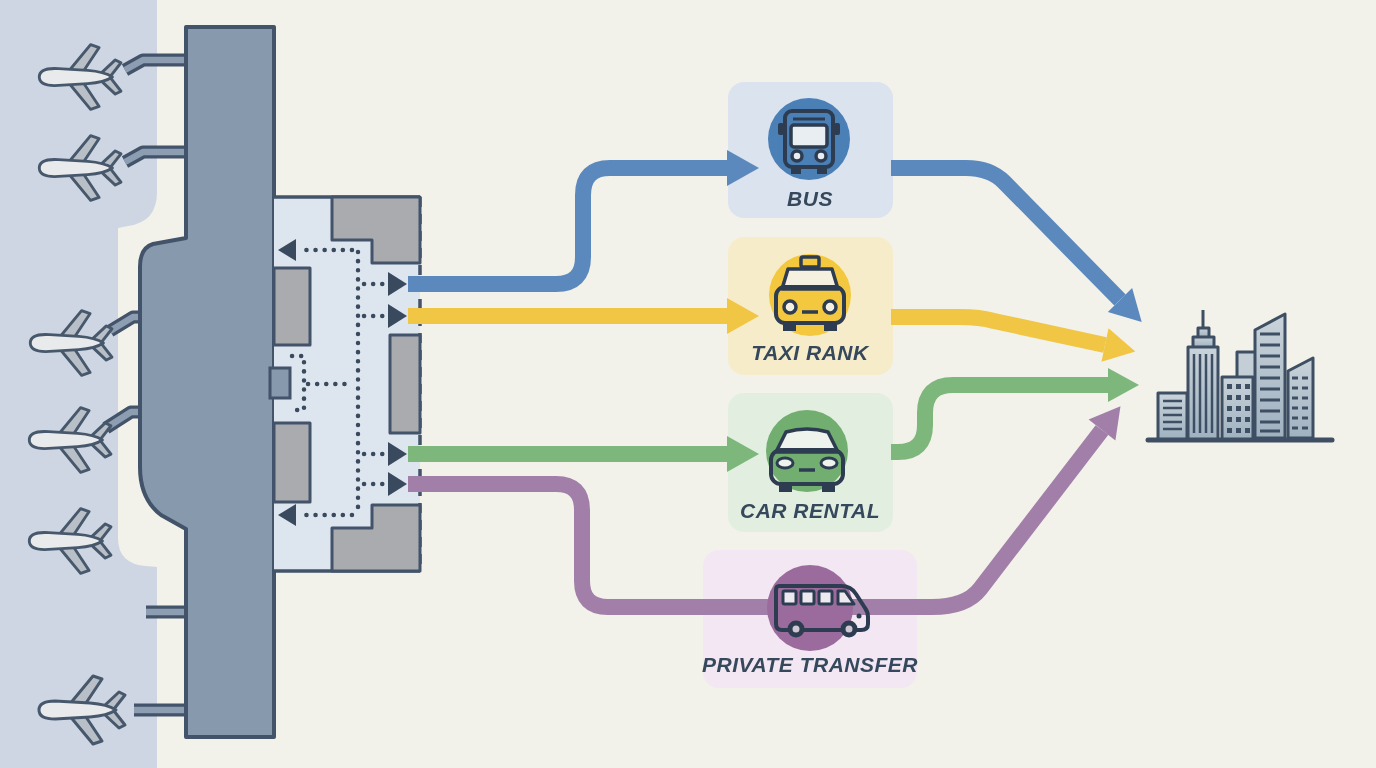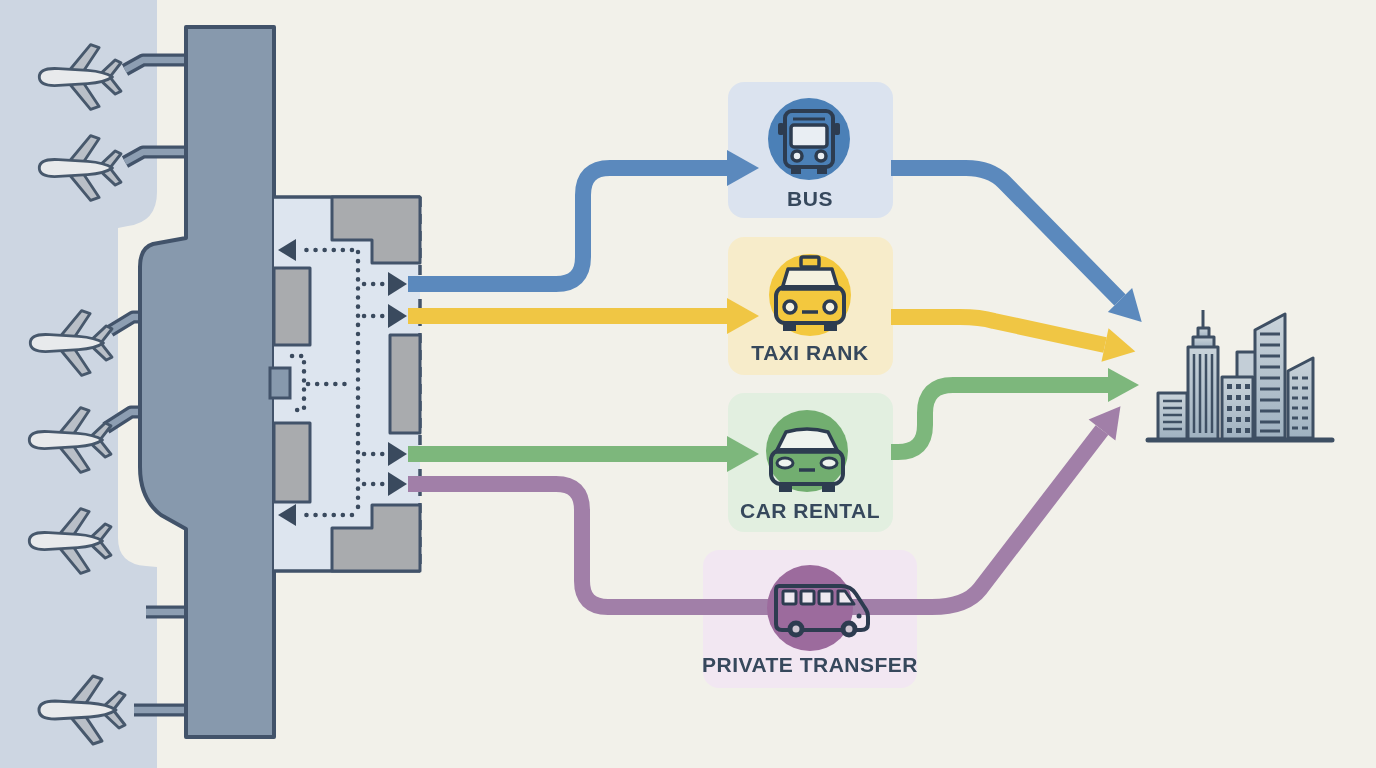--- a/index.html
+++ b/index.html
@@ -1,16 +1,16 @@
 <!DOCTYPE html>
 <html><head>
 <meta charset="utf-8">
 <style>
   html,body{margin:0;padding:0;background:#f2f1ea;}
-  .stage{position:relative;width:1344px;height:768px;overflow:hidden;}
+  .stage{position:relative;width:1344px;height:768px;overflow:hidden;font-style:italic;}
   svg{display:block;}
   text.card-label{
     font-family:"Liberation Sans", sans-serif;
     font-weight:700;
     font-size:21px;
     letter-spacing:.5px;
     fill:#36485c;
     text-anchor:middle;
   }
   .outline{stroke:#42536a;stroke-linejoin:round;}

